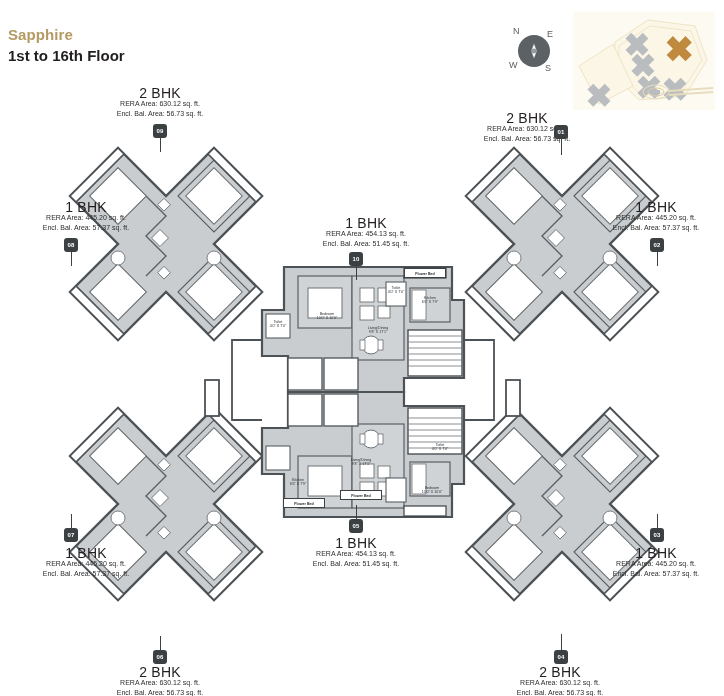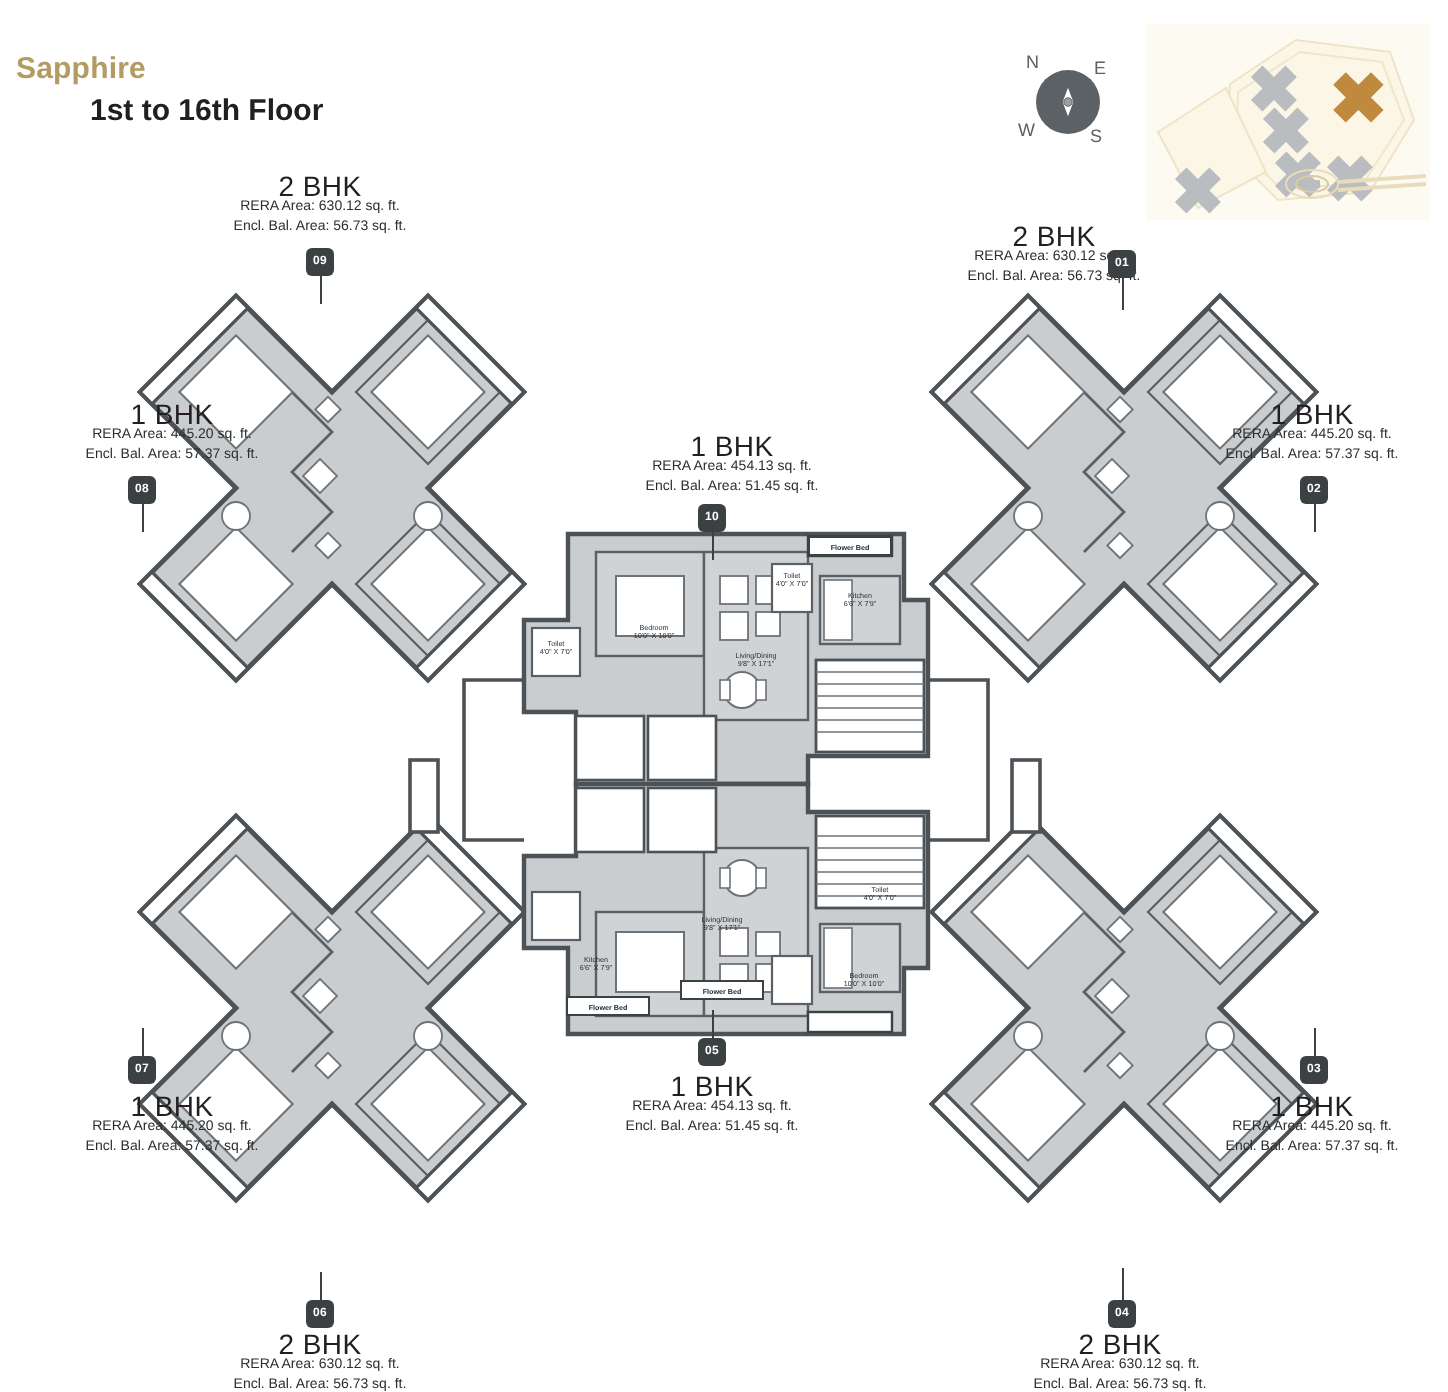--- a/index.html
+++ b/index.html
@@ -13,21 +13,21 @@
   }
   #stage{position:absolute;left:0;top:0;width:692px;height:696px;}
 
   
   .title-block{position:absolute;left:8px;top:26px;}
   .brand{
     font-size:15px;font-weight:bold;color:#b49a63;letter-spacing:.1px;
     line-height:18px;
   }
   .floor-line{
-    font-size:15px;font-weight:bold;color:#231f20;line-height:19px;margin-top:2px;margin-left:37px;
+    font-size:15px;font-weight:bold;color:#231f20;line-height:19px;margin-top:2px;
   }
   .plan-line{
     font-size:14.5px;font-weight:normal;color:#3a3a3a;line-height:18px;margin-top:1px;
   }
 
   
   .compass{position:absolute;left:505px;top:22px;width:58px;height:58px;}
   .compass .disc{
     position:absolute;left:13px;top:13px;width:32px;height:32px;border-radius:50%;
     background:#5b6165;

